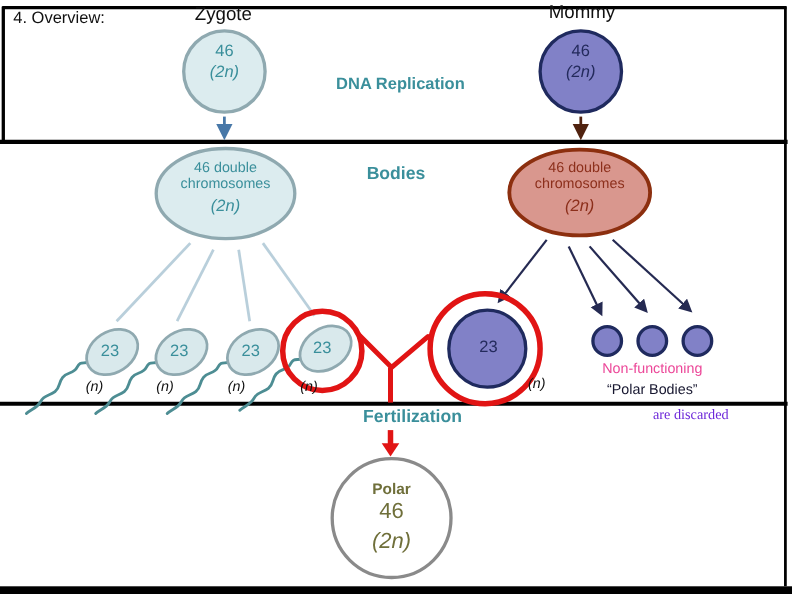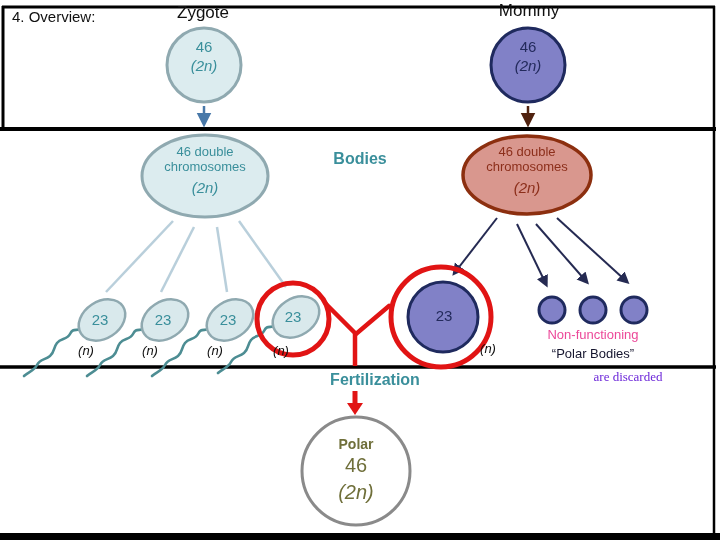--- a/index.html
+++ b/index.html
@@ -93,20 +93,21 @@
 
   <div class="txt black f15" style="left:12px;top:9px;text-align:right;">4. Overview:</div>
   <div class="txt black f17 ctr" style="left:203px;top:4px;">Zygote</div>
   <div class="txt black f17 ctr" style="left:529px;top:2px;">Mommy</div>
 
   <div class="txt teal f15 ctr" style="left:204px;top:39px;">46</div>
   <div class="txt teal f15 it ctr" style="left:204px;top:58px;">(2n)</div>
   <div class="txt navy f15 ctr" style="left:528px;top:39px;">46</div>
   <div class="txt navy f15 it ctr" style="left:528px;top:58px;">(2n)</div>
 
+  <div class="txt teal bold f15 ctr" style="left:364px;top:69px;">DNA Replication</div>
   <div class="txt teal bold f16 ctr" style="left:360px;top:151px;">Bodies</div>
 
   <div class="txt teal f13 ctr" style="left:205px;top:145px;">46 double</div>
   <div class="txt teal f13 ctr" style="left:205px;top:160px;">chromosomes</div>
   <div class="txt teal f15 it ctr" style="left:205px;top:180px;">(2n)</div>
 
   <div class="txt darkred f13 ctr" style="left:527px;top:145px;">46 double</div>
   <div class="txt darkred f13 ctr" style="left:527px;top:160px;">chromosomes</div>
   <div class="txt darkred f15 it ctr" style="left:527px;top:180px;">(2n)</div>
 

